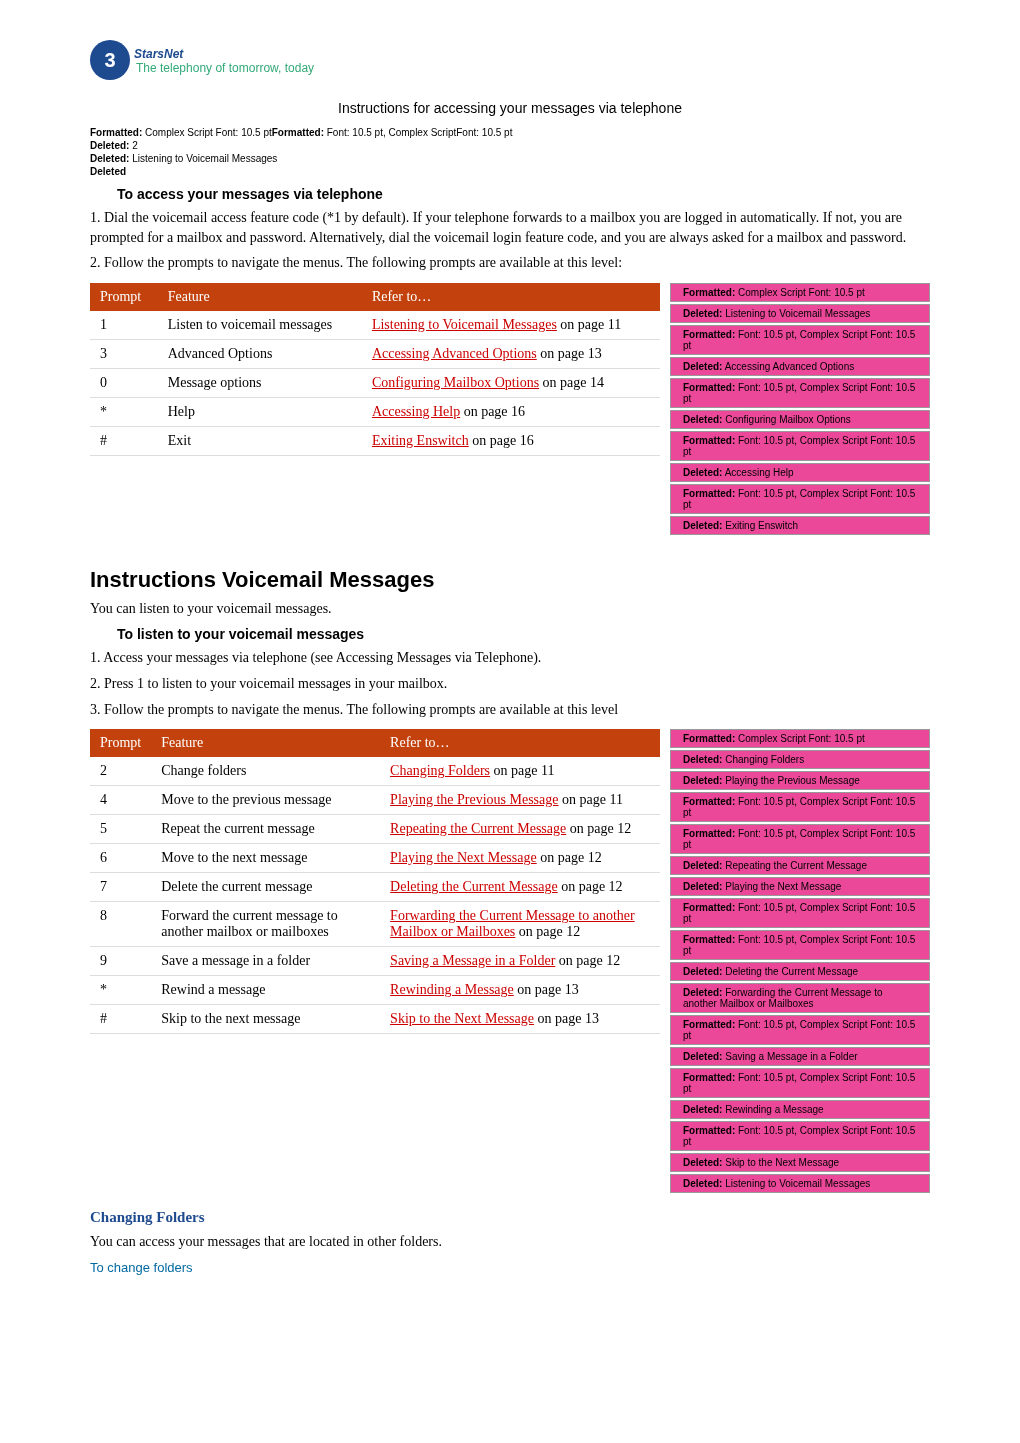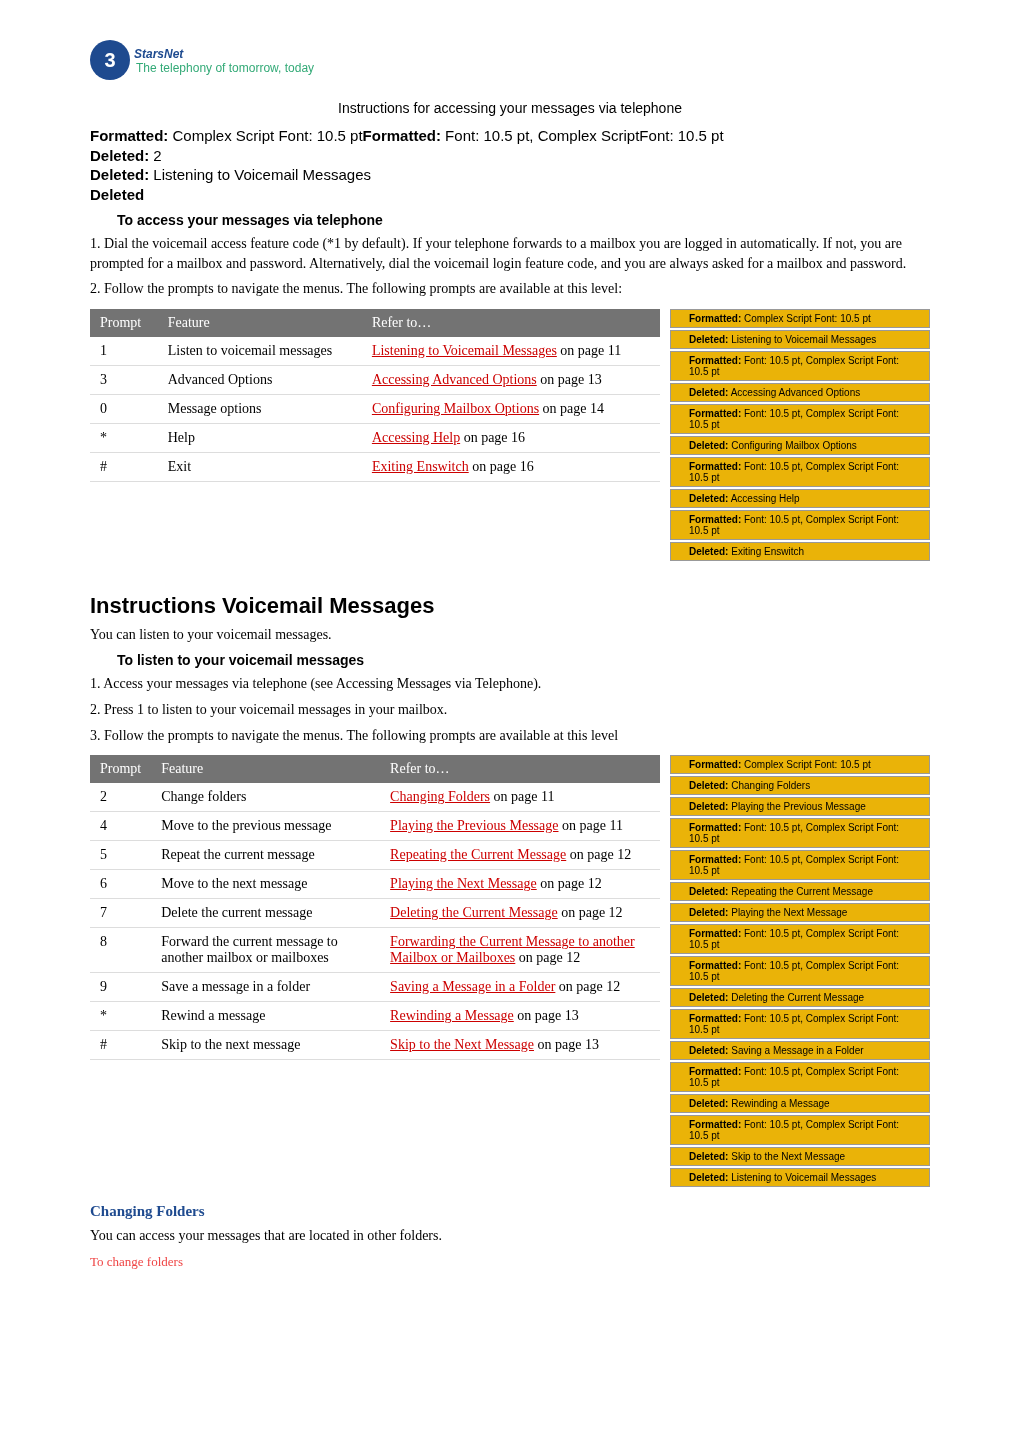--- a/index.html
+++ b/index.html
@@ -41,21 +41,21 @@
       font-size: 12px;
       display: block;
       margin-left: 2px;
     }
     .doc-title {
       text-align: center;
       font-size: 14px;
       margin: 10px 0;
     }
     .meta-line {
-      font-size: 15px;
+      font-size: 10px;
       line-height: 1.3;
     }
     .meta-bold {
       font-weight: bold;
     }
     .section-bold {
       font-weight: bold;
       margin-top: 8px;
       margin-left: 27px;
     }
@@ -68,21 +68,21 @@
     .table-wrap {
       display: flex;
       align-items: flex-start;
       margin-top: 10px;
     }
     table {
       border-collapse: collapse;
       width: 570px;
     }
     th {
-      background: #737373;
+      background: #c2410c;
       color: #fff;
       text-align: left;
       padding: 6px 10px;
       font-family: Georgia, serif;
       font-size: 14px;
       font-weight: normal;
     }
     td {
       padding: 6px 10px;
       border-bottom: 1px solid #ddd;
@@ -93,44 +93,44 @@
     .link {
       color: #c00;
       text-decoration: underline;
     }
     .comments {
       width: 260px;
       margin-left: 10px;
     }
     .comment-box {
       border: 1px solid #999;
-      padding: 3px 18px;
+      padding: 3px 12px;
       font-size: 10px;
       margin-bottom: 2px;
-      background: #eab308;
+      background: #ec4899;
     }
     .comment-box .lbl {
       font-weight: bold;
     }
     h2 {
       font-family: Arial, sans-serif;
       font-size: 22px;
       font-weight: bold;
       margin: 30px 0 4px 0;
     }
     .blue-h {
       color: #1e4a8f;
       font-family: Georgia, serif;
       font-weight: bold;
       font-size: 15px;
       margin: 14px 0 4px 0;
     }
     .blue-sub {
-      color: #ef4444;
-      font-family: Liberation Serif, serif;
+      color: #0369a1;
+      font-family: Liberation Sans, sans-serif;
       font-size: 13px;
       margin: 8px 0 4px 0;
     }
     .num-list {
       font-family: Georgia, serif;
       margin: 4px 0;
       padding-left: 20px;
     }
     .num-list li {
       margin-bottom: 6px;
@@ -292,20 +292,21 @@
       <div class="comment-box"><span class="lbl">Formatted:</span> Complex Script Font: 10.5 pt</div>
       <div class="comment-box"><span class="lbl">Deleted:</span> Changing Folders</div>
       <div class="comment-box"><span class="lbl">Deleted:</span> Playing the Previous Message</div>
       <div class="comment-box"><span class="lbl">Formatted:</span> Font: 10.5 pt, Complex Script Font: 10.5 pt</div>
       <div class="comment-box"><span class="lbl">Formatted:</span> Font: 10.5 pt, Complex Script Font: 10.5 pt</div>
       <div class="comment-box"><span class="lbl">Deleted:</span> Repeating the Current Message</div>
       <div class="comment-box"><span class="lbl">Deleted:</span> Playing the Next Message</div>
       <div class="comment-box"><span class="lbl">Formatted:</span> Font: 10.5 pt, Complex Script Font: 10.5 pt</div>
       <div class="comment-box"><span class="lbl">Formatted:</span> Font: 10.5 pt, Complex Script Font: 10.5 pt</div>
       <div class="comment-box"><span class="lbl">Deleted:</span> Deleting the Current Message</div>
+      <div class="comment-box"><span class="lbl">Deleted:</span> Forwarding the Current Message to another Mailbox or Mailboxes</div>
       <div class="comment-box"><span class="lbl">Formatted:</span> Font: 10.5 pt, Complex Script Font: 10.5 pt</div>
       <div class="comment-box"><span class="lbl">Deleted:</span> Saving a Message in a Folder</div>
       <div class="comment-box"><span class="lbl">Formatted:</span> Font: 10.5 pt, Complex Script Font: 10.5 pt</div>
       <div class="comment-box"><span class="lbl">Deleted:</span> Rewinding a Message</div>
       <div class="comment-box"><span class="lbl">Formatted:</span> Font: 10.5 pt, Complex Script Font: 10.5 pt</div>
       <div class="comment-box"><span class="lbl">Deleted:</span> Skip to the Next Message</div>
       <div class="comment-box"><span class="lbl">Deleted:</span> Listening to Voicemail Messages</div>
     </div>
 </div>
 

